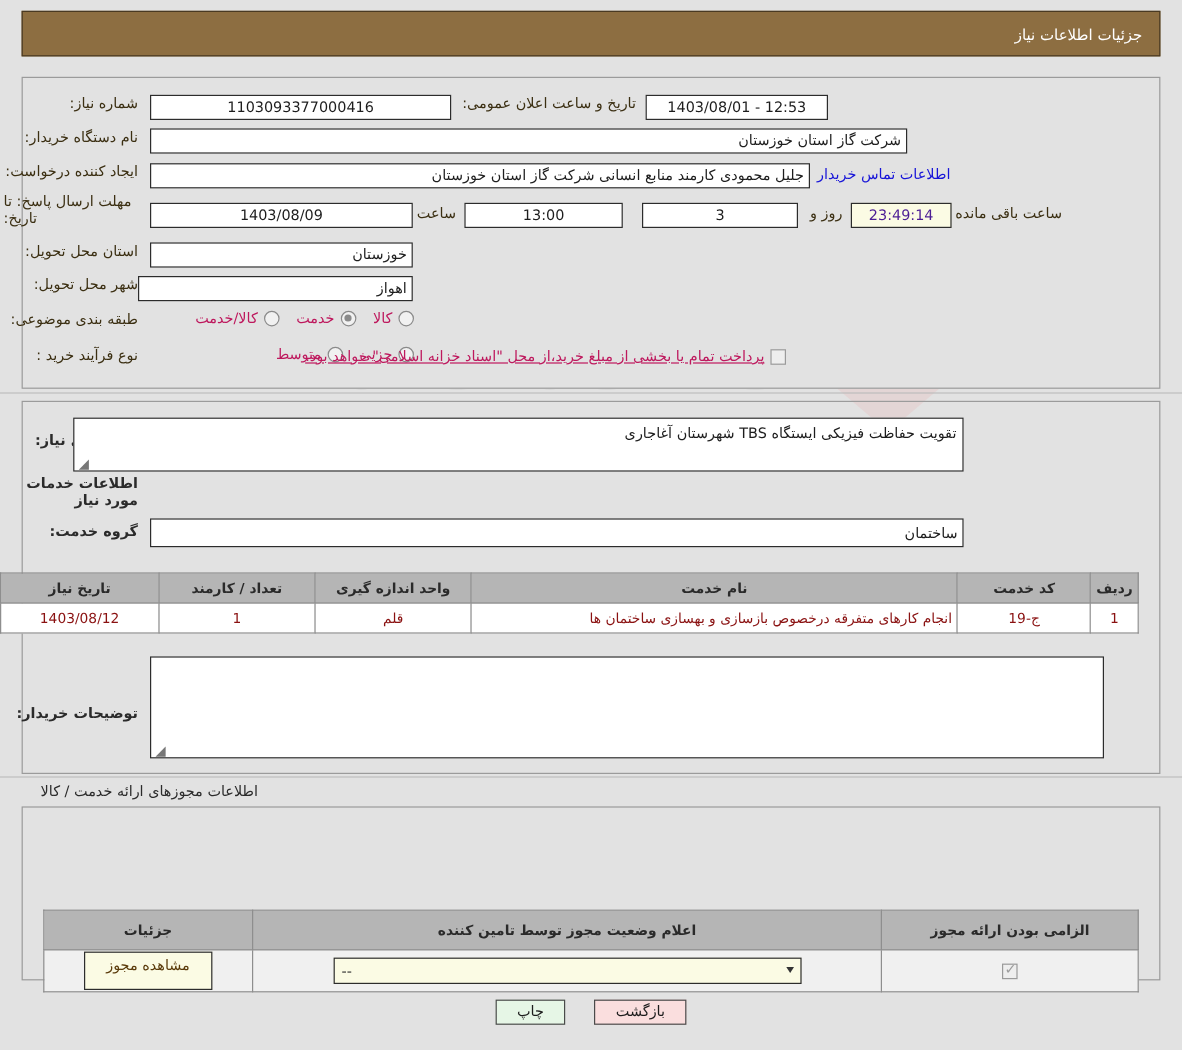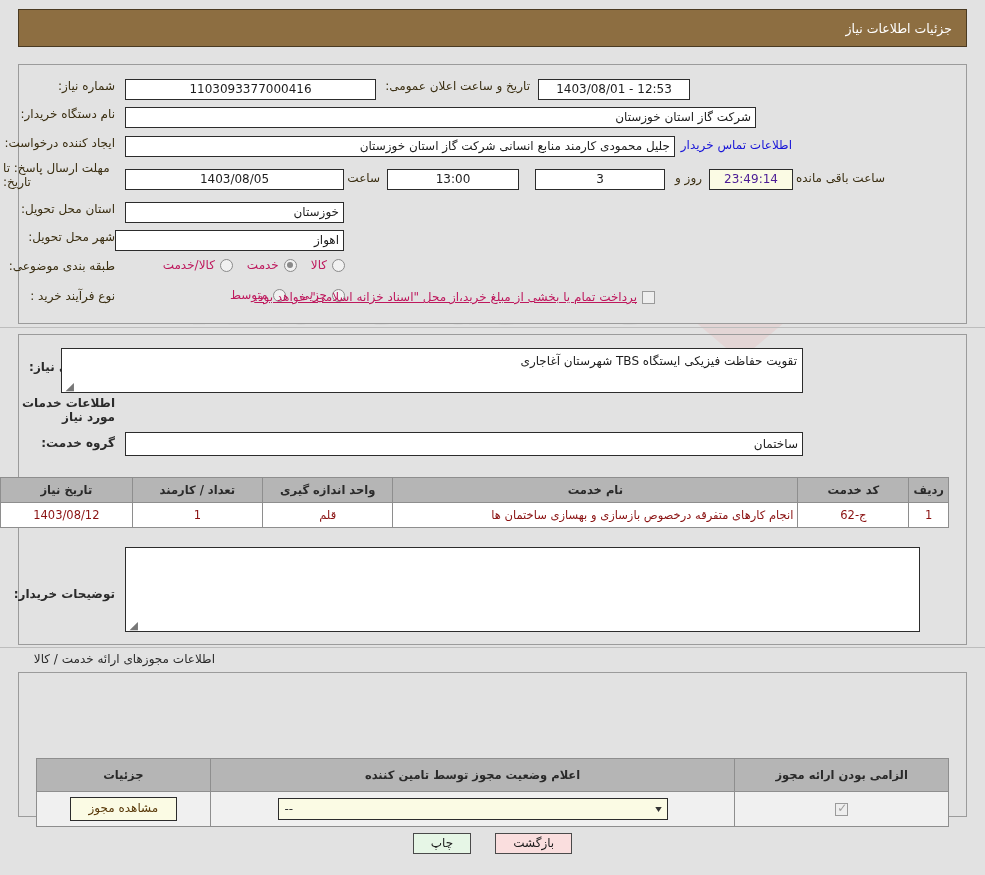--- a/index.html
+++ b/index.html
@@ -261,21 +261,21 @@
     align-items: center;
     justify-content: space-between;
     direction: rtl;
     width: 390px;
     margin: 0 auto;
   }
   .sel .caret { font-size: 10px; color: #333; transform: scaleX(1.3); }
   .btn-detail {
     background: #fbfbe4;
     border: 1px solid #2c2c2c;
-    height: 24px;
+    height: 32px;
     line-height: 20px;
     display: inline-block;
     padding: 0 18px;
     font-size: 12px;
     color: #5a3a0a;
     box-sizing: border-box;
   }
 
   
   .btn-row {
@@ -338,21 +338,21 @@
 
 <div class="frow" style="top:136px; right:870px;">
   <span class="lbl">ایجاد کننده درخواست:</span>
 </div>
 <div class="fld rtlstart" style="position:absolute; top:136px; right:310px; width:550px; z-index:3;">جلیل محمودی کارمند منابع انسانی شرکت گاز استان خوزستان</div>
 <div class="link" style="position:absolute; top:138px; right:193px; z-index:3;">اطلاعات تماس خریدار</div>
 
 <div style="position:absolute; top:161px; right:870px; width:112px; text-align:left; z-index:3;">
   <span class="lbl">مهلت ارسال پاسخ: تا تاریخ:</span>
 </div>
-<div class="fld center" style="position:absolute; top:169px; right:641px; width:219px; z-index:3;">1403/08/05</div>
+<div class="fld center" style="position:absolute; top:169px; right:641px; width:219px; z-index:3;">1403/08/09</div>
 <span class="lbl" style="position:absolute; top:171px; right:605px; z-index:3;">ساعت</span>
 <div class="fld center" style="position:absolute; top:169px; right:466px; width:132px; z-index:3;">13:00</div>
 <div class="fld center" style="position:absolute; top:169px; right:320px; width:130px; z-index:3;">3</div>
 <span class="lbl" style="position:absolute; top:171px; right:283px; z-index:3;">روز و</span>
 <div class="fld timer" style="position:absolute; top:169px; right:192px; width:84px; z-index:3;">23:49:14</div>
 <span class="lbl" style="position:absolute; top:171px; right:100px; z-index:3;">ساعت باقی مانده</span>
 
 <div class="frow" style="top:202px; right:870px;">
   <span class="lbl">استان محل تحویل:</span>
 </div>
@@ -412,21 +412,21 @@
         <th style="width:105px;">کد خدمت</th>
         <th style="width:400px;">نام خدمت</th>
         <th style="width:125px;">واحد اندازه گیری</th>
         <th style="width:125px;">تعداد / کارمند</th>
         <th style="width:125px;">تاریخ نیاز</th>
       </tr>
     </thead>
     <tbody>
       <tr>
         <td>1</td>
-        <td>ج-62</td>
+        <td>ج-19</td>
         <td style="text-align:right;">انجام کارهای متفرقه درخصوص بازسازی و بهسازی ساختمان ها</td>
         <td>قلم</td>
         <td>1</td>
         <td>1403/08/12</td>
       </tr>
     </tbody>
   </table>
 </div>
 
 <span class="lbl bold-lbl" style="position:absolute; top:587px; right:870px; z-index:3;">توضیحات خریدار:</span>

